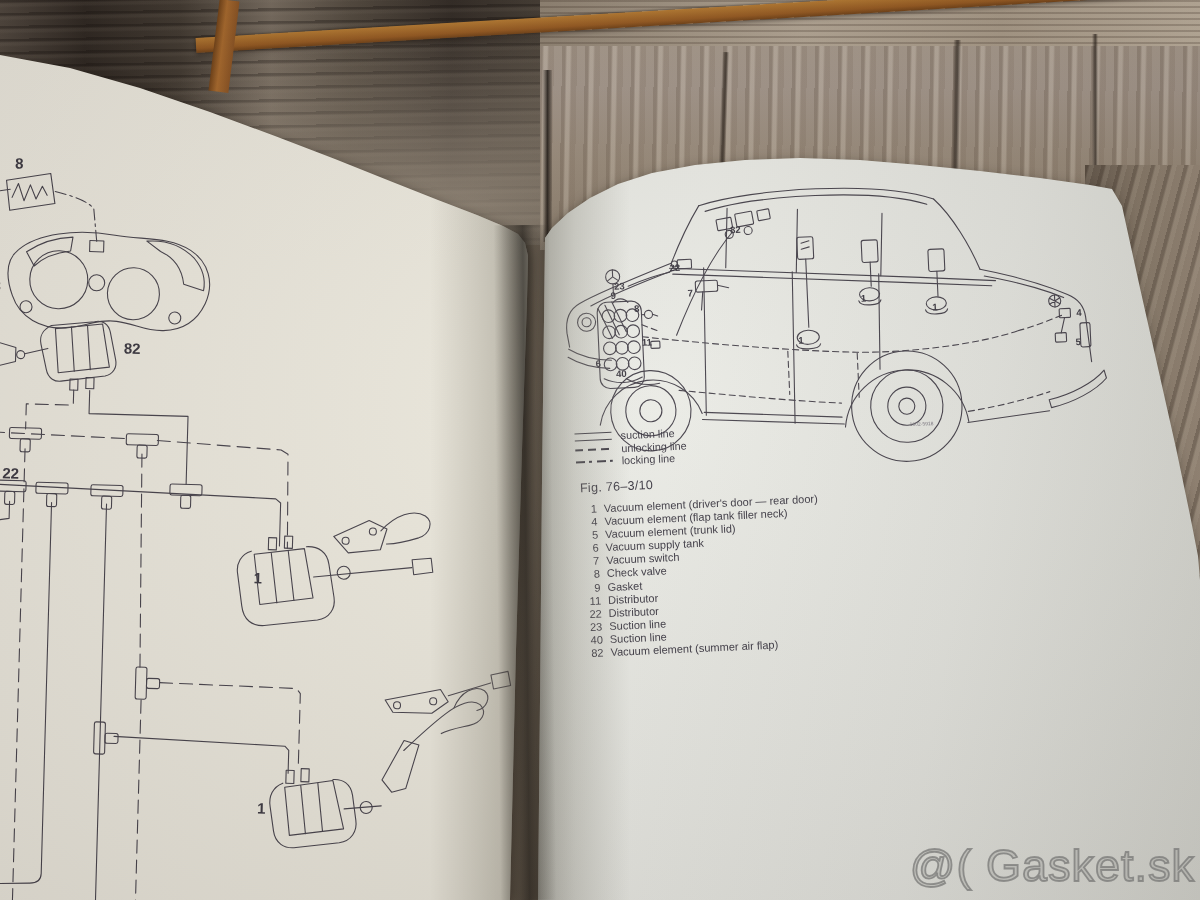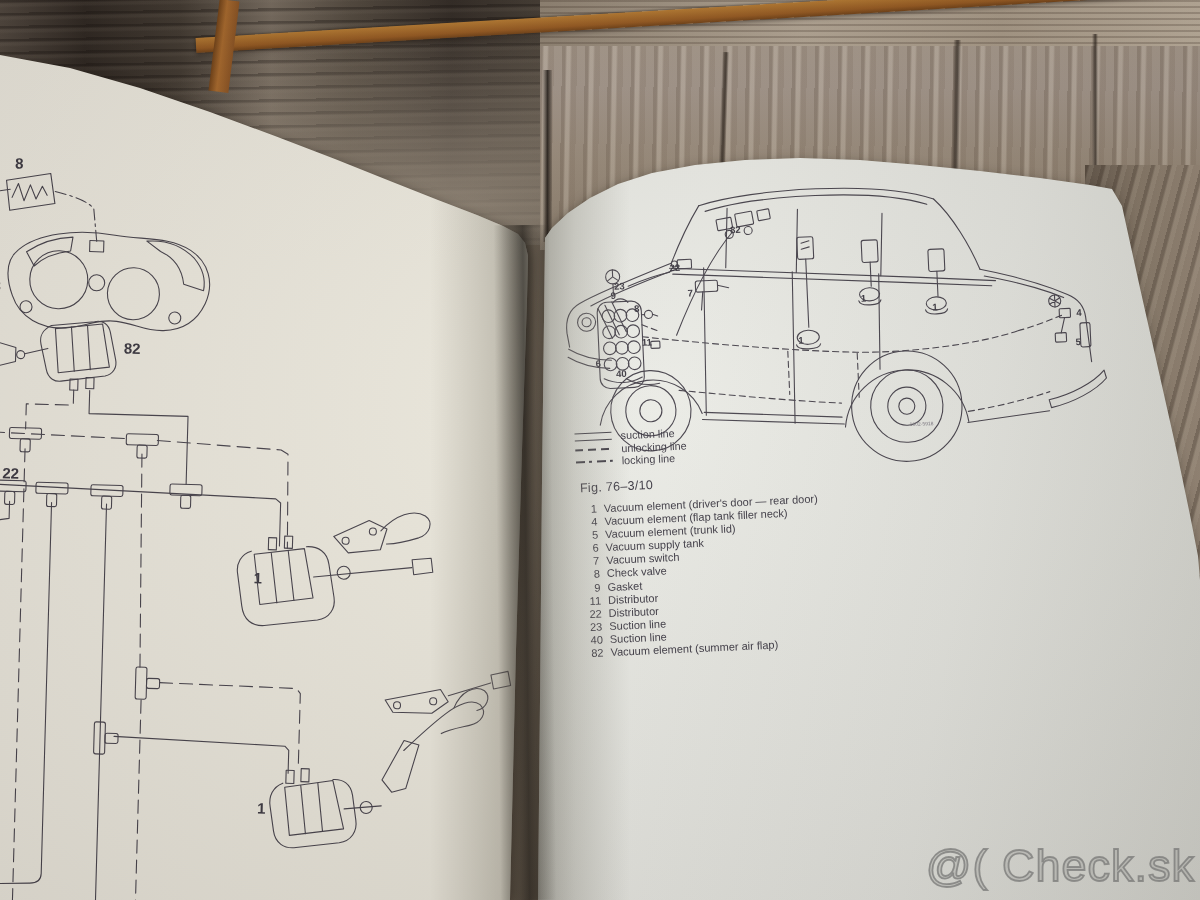--- a/index.html
+++ b/index.html
@@ -419,14 +419,14 @@
             </div>
           </div>
 
       </div>
       <div class="abs" id="rshade"></div>
     </div>
   </div>
 
   <div class="abs" id="gutter-shadow"></div>
   <div id="tint"></div>
-  <div id="watermark">@( Check.sk</div>
+  <div id="watermark">@( Gasket.sk</div>
 </div>
 
 </body></html>

